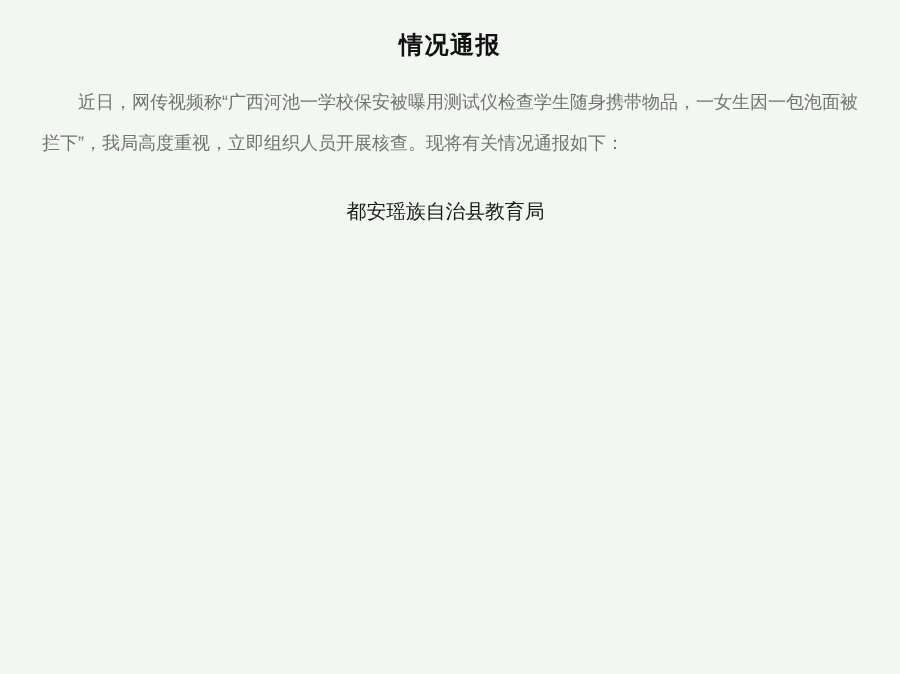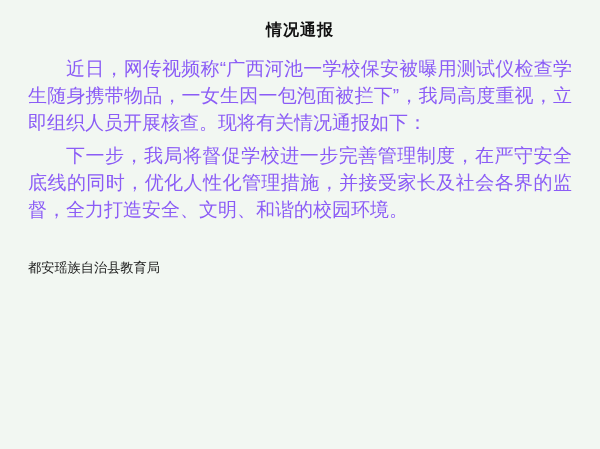--- a/index.html
+++ b/index.html
@@ -24,48 +24,47 @@
   }
   .doc-title {
     text-align: center;
     font-size: 16px;
     font-weight: bold;
     letter-spacing: 1px;
     margin: 6px 0 14px 0;
     color: #111;
   }
   .para {
-    font-size: 19px;
+    font-size: 12px;
     line-height: 27px;
     text-align: justify;
     text-justify: inter-ideograph;
     text-indent: 2em;
     margin: 0 0 6px 0;
-    color: #8b5cf6;
+    color: #737373;
   }
   .signature-block {
-    margin-top: 31px;
-    text-align: left;
+    margin-top: 18px;
+    text-align: center;
   }
   .sig-line {
     font-size: 13.2px;
     line-height: 27px;
     color: #1b1b1b;
     padding-right: 6px;
   }
 </style>
 </head>
 <body>
 
 <div class="page">
 
   <div class="doc-title">情况通报</div>
 
   <p class="para">近日，网传视频称“广西河池一学校保安被曝用测试仪检查学生随身携带物品，一女生因一包泡面被拦下”，我局高度重视，立即组织人员开展核查。现将有关情况通报如下：</p>
 
 
-  <p class="para">下一步，我局将督促学校进一步完善管理制度，在严守安全底线的同时，优化人性化管理措施，并接受家长及社会各界的监督，全力打造安全、文明、和谐的校园环境。</p>
 
   <div class="signature-block">
     <div class="sig-line">都安瑶族自治县教育局</div>
   </div>
 
 </div>
 
 </body></html>

